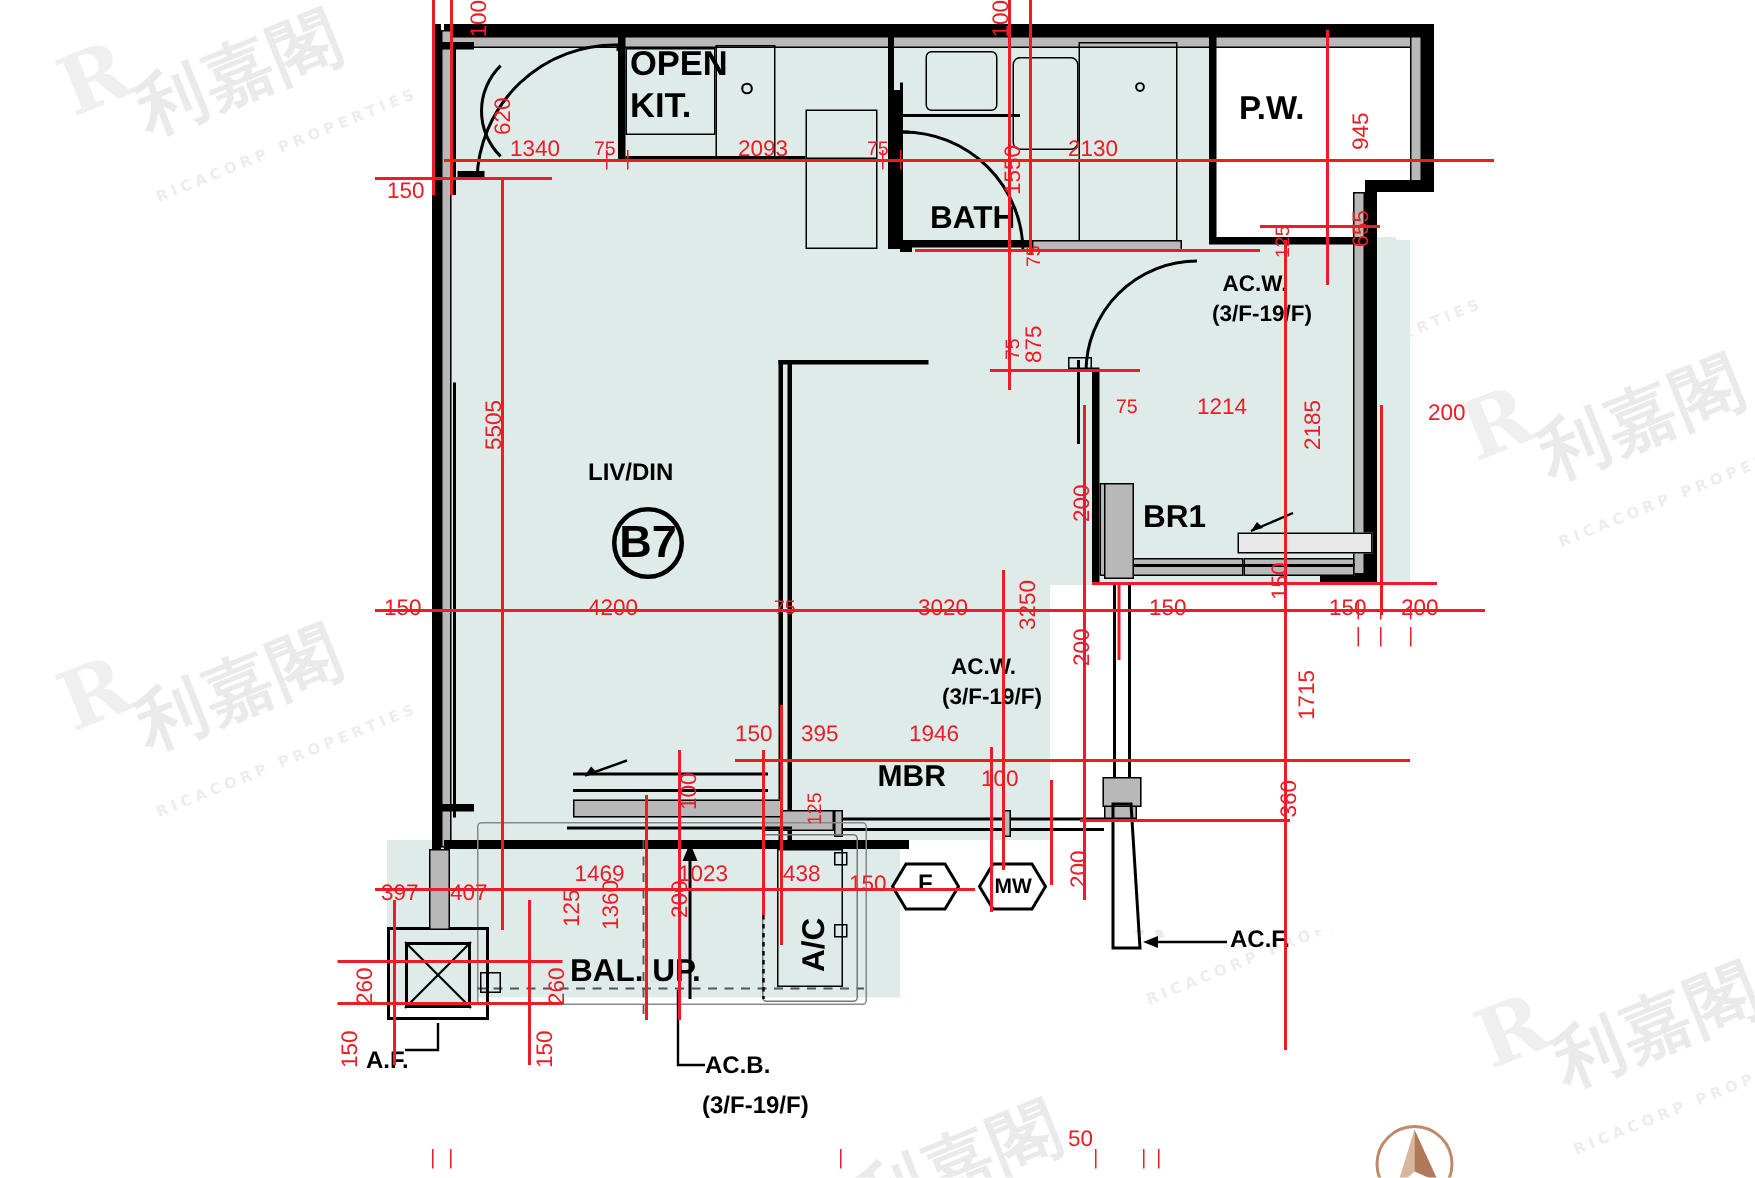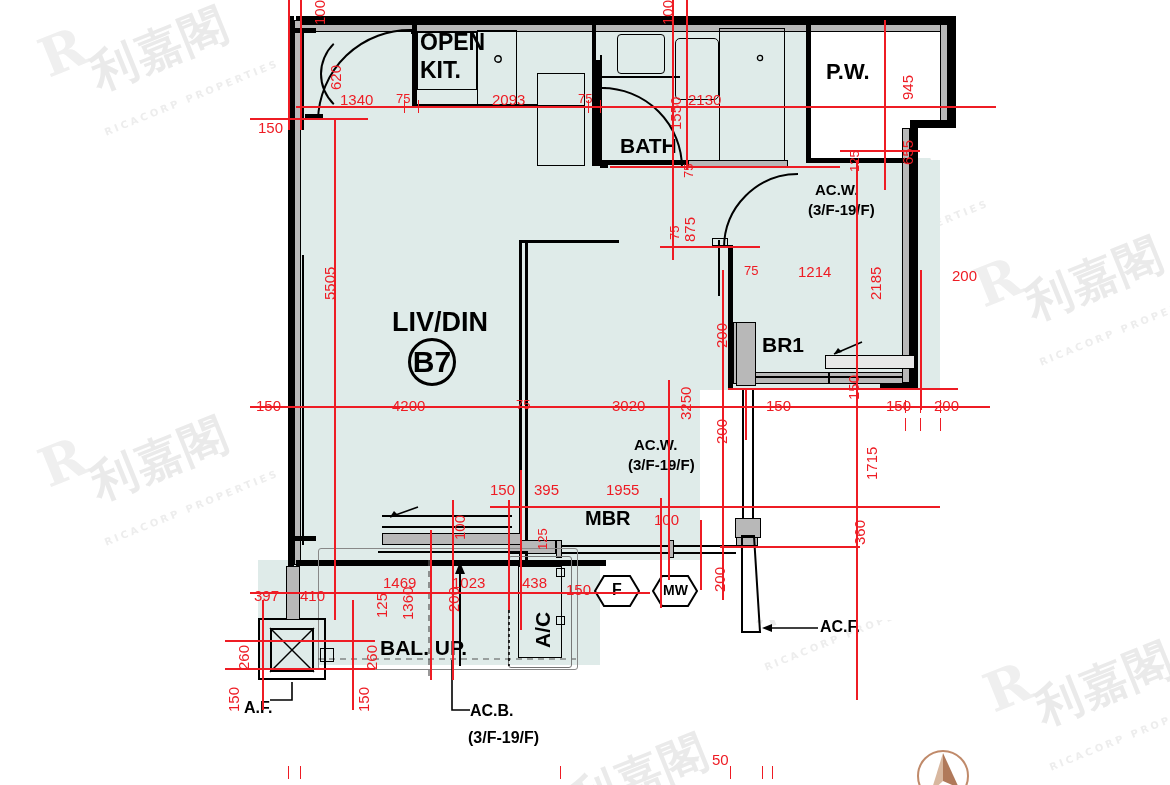--- a/index.html
+++ b/index.html
@@ -195,21 +195,21 @@
       <path d="M2 14 L 30 2" stroke="#000" stroke-width="1.6" fill="none"></path>
       <path d="M2 14 L 10 12 L 6 8 Z" fill="#000"></path>
     </svg>
     <span class="lab" style="left:762px;top:334px;font-size:21px;">BR1</span>
   </div>
 
   <div>
     <div class="thin" style="left:519px;top:240px;width:3px;height:320px;"></div>
     <div class="thin" style="left:525px;top:240px;width:3px;height:320px;"></div>
     <div class="thin" style="left:519px;top:240px;width:100px;height:3px;"></div>
-    <span class="lab" style="left:392px;top:308px;font-size:27px;">LIV/DIN</span>
+    <span class="lab" style="left:392px;top:308px;font-size:16px;">LIV/DIN</span>
     <div class="circ" style="left:408px;top:338px;width:48px;height:48px;">
       <span>B7</span>
     </div>
   </div>
 
   <div>
     <span class="lab" style="left:634px;top:437px;font-size:15px;">AC.W.</span>
     <span class="lab" style="left:628px;top:457px;font-size:15px;">(3/F-19/F)</span>
     <div class="wallg" style="left:736px;top:322px;width:20px;height:64px;"></div>
     <div class="wallg" style="left:736px;top:520px;width:22px;height:26px;"></div>
@@ -359,41 +359,41 @@
     <div class="tick" style="left:560px;top:766px;"></div>
     <div class="tick" style="left:730px;top:766px;"></div>
     <div class="tick" style="left:762px;top:766px;"></div>
     <div class="tick" style="left:772px;top:766px;"></div>
 
     <span class="dim" style="left:258px;top:120px;">150</span>
     <span class="dim" style="left:340px;top:92px;">1340</span>
     <span class="dim" style="left:396px;top:92px;font-size:13px;">75</span>
     <span class="dim" style="left:492px;top:92px;">2093</span>
     <span class="dim" style="left:578px;top:92px;font-size:13px;">75</span>
-    <span class="dim" style="left:688px;top:92px;">2130</span>
+    <span class="dim" style="left:688px;top:92px;padding-left:24px;">2130</span>
     <span class="dim" style="left:744px;top:264px;font-size:13px;">75</span>
     <span class="dim" style="left:798px;top:264px;">1214</span>
     <span class="dim" style="left:952px;top:268px;">200</span>
     <span class="dim" style="left:256px;top:398px;">150</span>
     <span class="dim" style="left:392px;top:398px;">4200</span>
     <span class="dim" style="left:516px;top:398px;font-size:13px;">75</span>
     <span class="dim" style="left:612px;top:398px;">3020</span>
     <span class="dim" style="left:766px;top:398px;">150</span>
     <span class="dim" style="left:886px;top:398px;">150</span>
     <span class="dim" style="left:934px;top:398px;">200</span>
     <span class="dim" style="left:490px;top:482px;">150</span>
     <span class="dim" style="left:534px;top:482px;">395</span>
-    <span class="dim" style="left:606px;top:482px;">1955</span>
+    <span class="dim" style="left:606px;top:482px;">1946</span>
     <span class="dim" style="left:654px;top:512px;">100</span>
     <span class="dim" style="left:383px;top:575px;">1469</span>
     <span class="dim" style="left:452px;top:575px;">1023</span>
     <span class="dim" style="left:522px;top:575px;">438</span>
     <span class="dim" style="left:566px;top:582px;">150</span>
     <span class="dim" style="left:254px;top:588px;">397</span>
-    <span class="dim" style="left:300px;top:588px;">410</span>
+    <span class="dim" style="left:300px;top:588px;">407</span>
     <span class="dim" style="left:712px;top:752px;">50</span>
 
     <span class="dim v" style="left:312px;top:25px;">100</span>
     <span class="dim v" style="left:660px;top:25px;">100</span>
     <span class="dim v" style="left:328px;top:90px;">620</span>
     <span class="dim v" style="left:322px;top:300px;">5505</span>
     <span class="dim v" style="left:668px;top:130px;">1550</span>
     <span class="dim v" style="left:682px;top:178px;font-size:13px;">75</span>
     <span class="dim v" style="left:668px;top:240px;font-size:13px;">75</span>
     <span class="dim v" style="left:682px;top:242px;">875</span>

